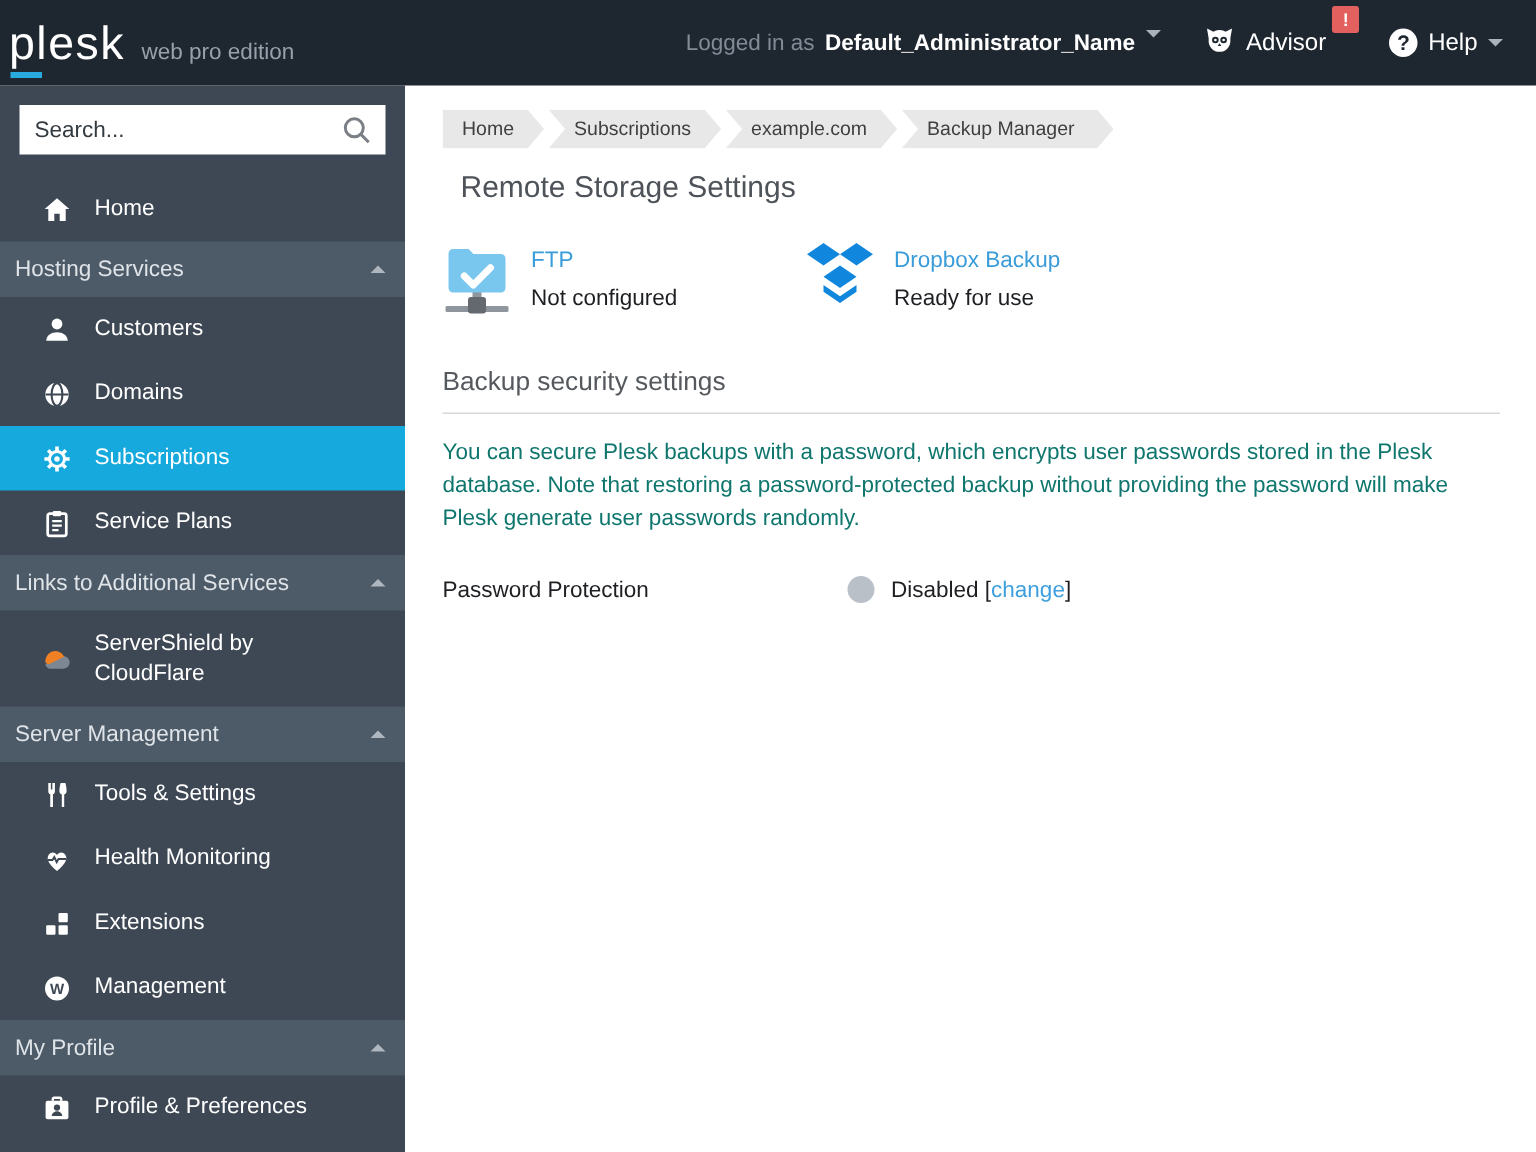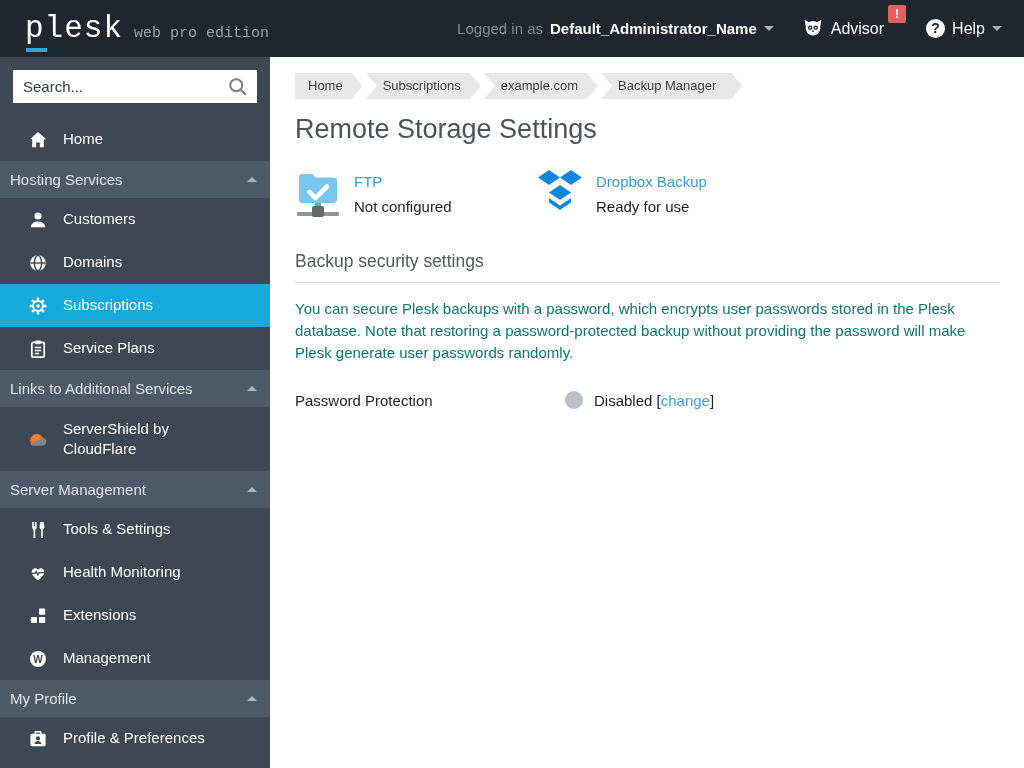--- a/index.html
+++ b/index.html
@@ -8,34 +8,34 @@
     width: 1024px; height: 768px; overflow: hidden;
     font-family: "Liberation Sans", sans-serif;
     background: #ffffff; position: relative;
   }
 
   
   .topbar {
     position: absolute; top: 0; left: 0; width: 1024px; height: 57px;
     background: #1e2630; display: flex; align-items: center; z-index: 10;
   }
-  .logo-area { display: flex; align-items: baseline; padding-left: 25px; cursor: pointer; font-family: Liberation Mono, monospace; }
+  .logo-area { display: flex; align-items: baseline; padding-left: 6px; cursor: pointer; }
   .logo-text {
     font-size: 31px; color: #ffffff; letter-spacing: 1px; line-height: 1;
     position: relative; font-weight: 400;
   }
   .logo-text::after {
     content: ""; position: absolute; left: 1px; bottom: -8px;
     width: 21px; height: 4px; background: #28aade;
   }
   .edition { color: #98a1ab; font-size: 15px; margin-left: 11px; }
 
   .topbar-right { margin-left: auto; display: flex; align-items: center; padding-right: 22px; }
   .logged-in-prefix { color: #828c97; font-size: 15px; margin-right: 7px; }
-  .admin-dropdown { display: flex; align-items: center; color: #ffffff; font-weight: bold; font-size: 15px; cursor: pointer; }
+  .admin-dropdown { display: flex; color: #ffffff; font-weight: bold; font-size: 15px; cursor: pointer; }
   .caret-down {
     display: inline-block; margin-left: 7px;
     width: 0; height: 0; border-left: 5px solid transparent; border-right: 5px solid transparent;
     border-top: 5px solid #aab3bd;
   }
   .advisor { display: flex; align-items: center; margin-left: 28px; cursor: pointer; position: relative; padding-right: 22px; }
   .advisor-label { color: #ffffff; font-size: 16px; margin-left: 7px; }
   .advisor-badge {
     position: absolute; top: -11px; right: 0px; width: 18px; height: 18px;
     background: #e2605e; color: #ffffff; font-size: 12px; font-weight: bold;
@@ -90,21 +90,21 @@
     font-size: 13px; padding: 0 20px 0 17px; cursor: pointer;
     clip-path: polygon(0 0, calc(100% - 11px) 0, 100% 50%, calc(100% - 11px) 100%, 0 100%, 11px 50%);
     margin-left: 3px; white-space: nowrap;
   }
   .crumb.first {
     clip-path: polygon(0 0, calc(100% - 11px) 0, 100% 50%, calc(100% - 11px) 100%, 0 100%);
     padding-left: 13px; margin-left: 0;
   }
   .crumb.last { padding-right: 26px; cursor: default; }
 
-  .page-title { font-size: 27px; font-weight: 400; color: #4e535a; margin: 15px 0 0 0; }
+  .page-title { font-size: 20px; font-weight: 400; color: #4e535a; margin: 15px 0 0 12px; }
 
   .storage-row { display: flex; margin-top: 23px; }
   .storage-option { display: flex; }
   .storage-option.first { width: 242px; }
   .storage-icon { width: 46px; margin-right: 13px; flex: 0 0 46px; }
   .option-name { color: #3a9cd9; font-size: 15px; margin-top: 5px; cursor: pointer; }
   .option-status { color: #1d1f22; font-size: 15px; margin-top: 8px; }
 
   .section-heading {
     margin-top: 27px; font-size: 17.5px; font-weight: 400; color: #55595e;

